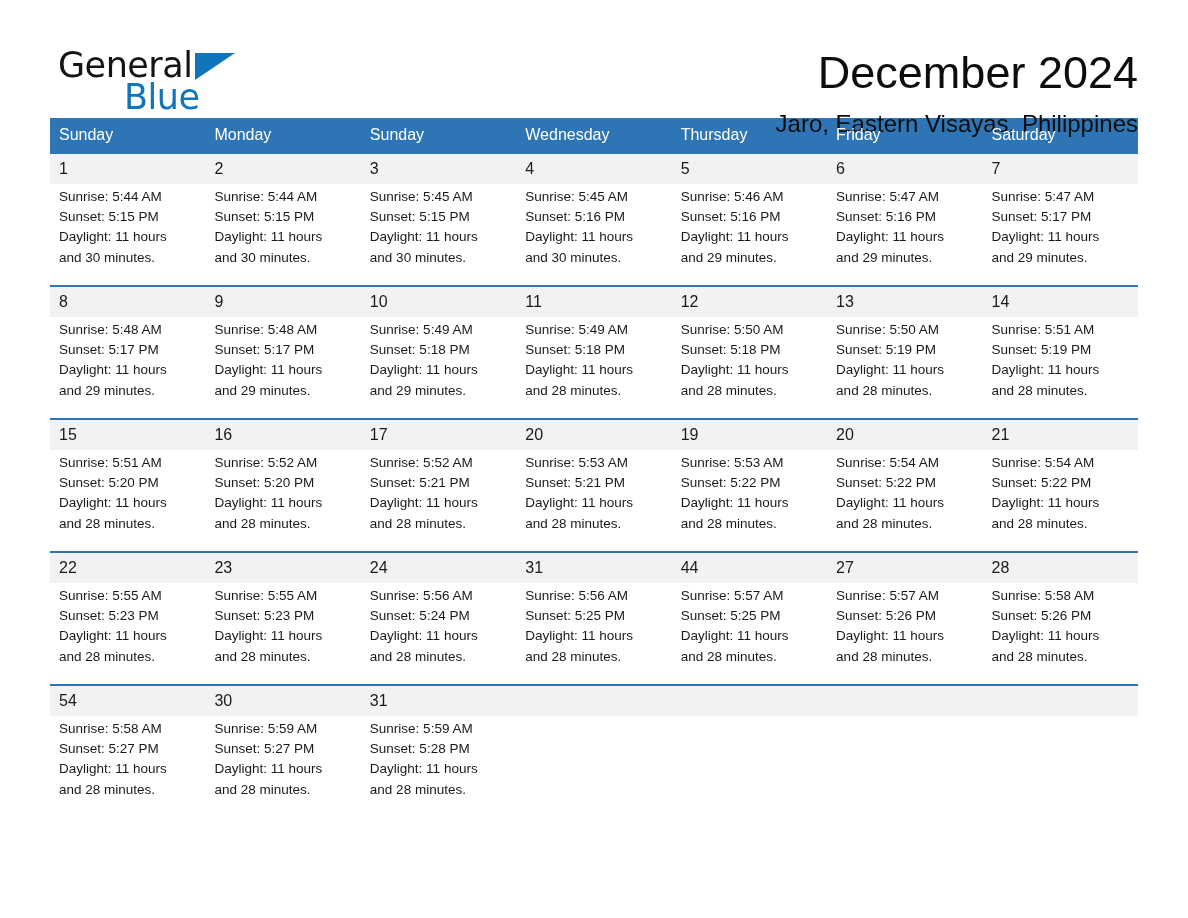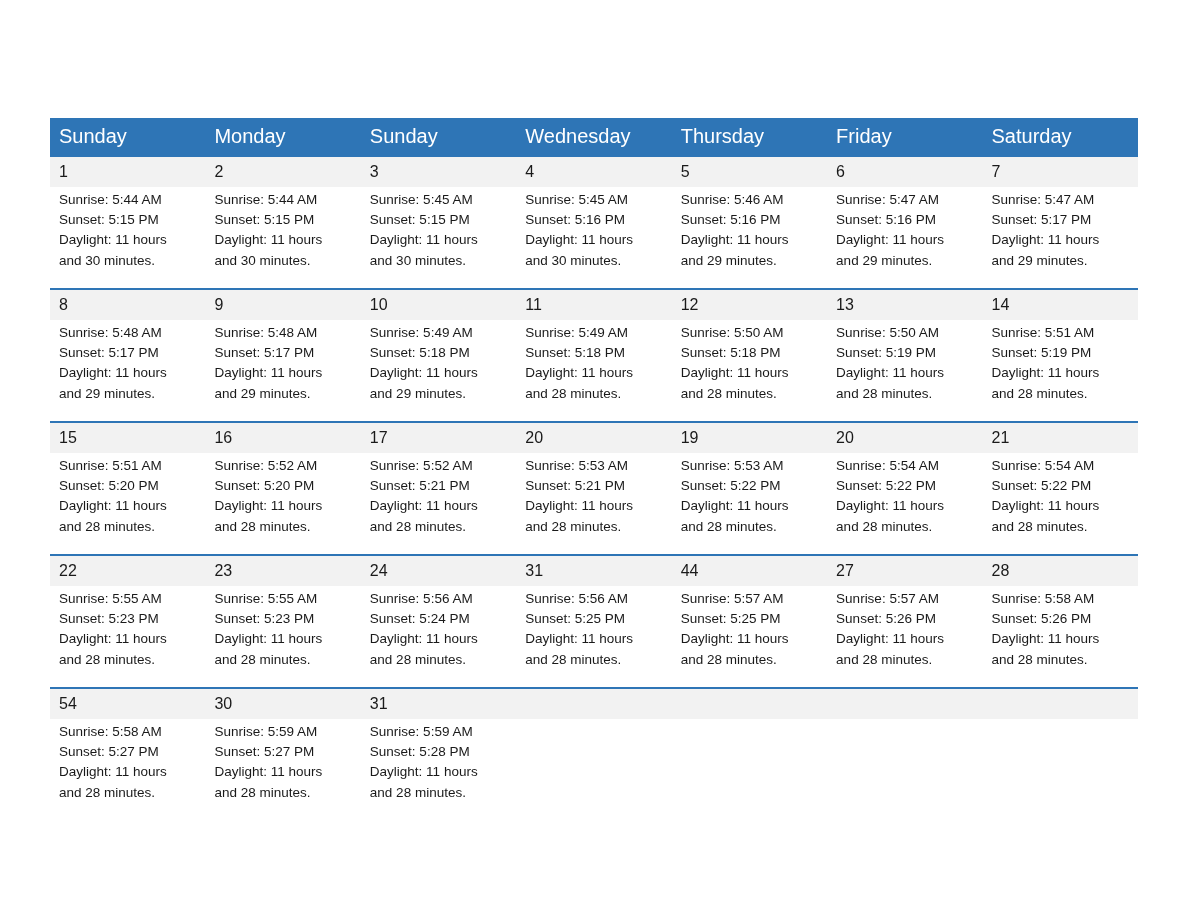--- a/index.html
+++ b/index.html
@@ -92,21 +92,21 @@
     margin-top: 13px;
     width: 1088px;
     border-collapse: collapse;
     table-layout: fixed;
   }
   .calendar col { width: 155.43px; }
 
   thead th {
     background: #2e75b6;
     color: #ffffff;
-    font-size: 20px;
+    font-size: 16px;
     font-weight: 400;
     text-align: left;
     padding: 7px 0 7px 9px;
     height: 20px;
     box-sizing: content-box;
     border: none;
     margin-left: 32px;
   }
 
   tbody tr.week-row > td {
@@ -133,21 +133,30 @@
   }
   .details div { white-space: nowrap; }
 </style>
 </head>
 <body>
 
 <div class="page">
 
   <div class="header">
 
-
+    <div class="logo">
+      <span class="logo-general">General</span>
+      <span class="logo-triangle"></span>
+      <span class="logo-blue">Blue</span>
+    </div>
+
+    <div class="title-block">
+      <div class="month-title">December 2024</div>
+      <div class="location-title">Jaro, Eastern Visayas, Philippines</div>
+    </div>
 
   </div>
 
   <table class="calendar">
     <colgroup>
       <col>
         <col>
         <col>
         <col>
         <col>

